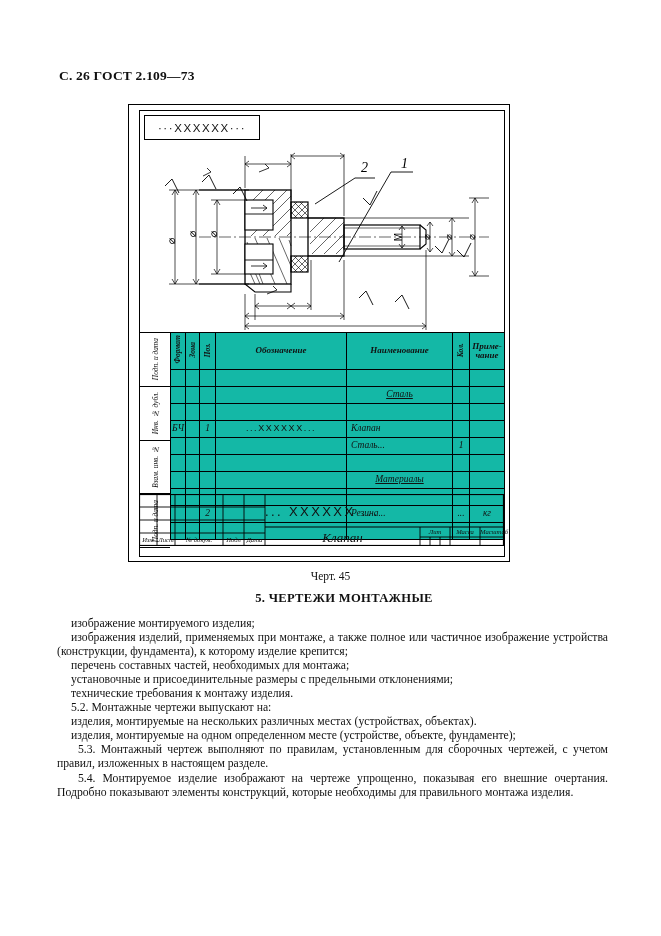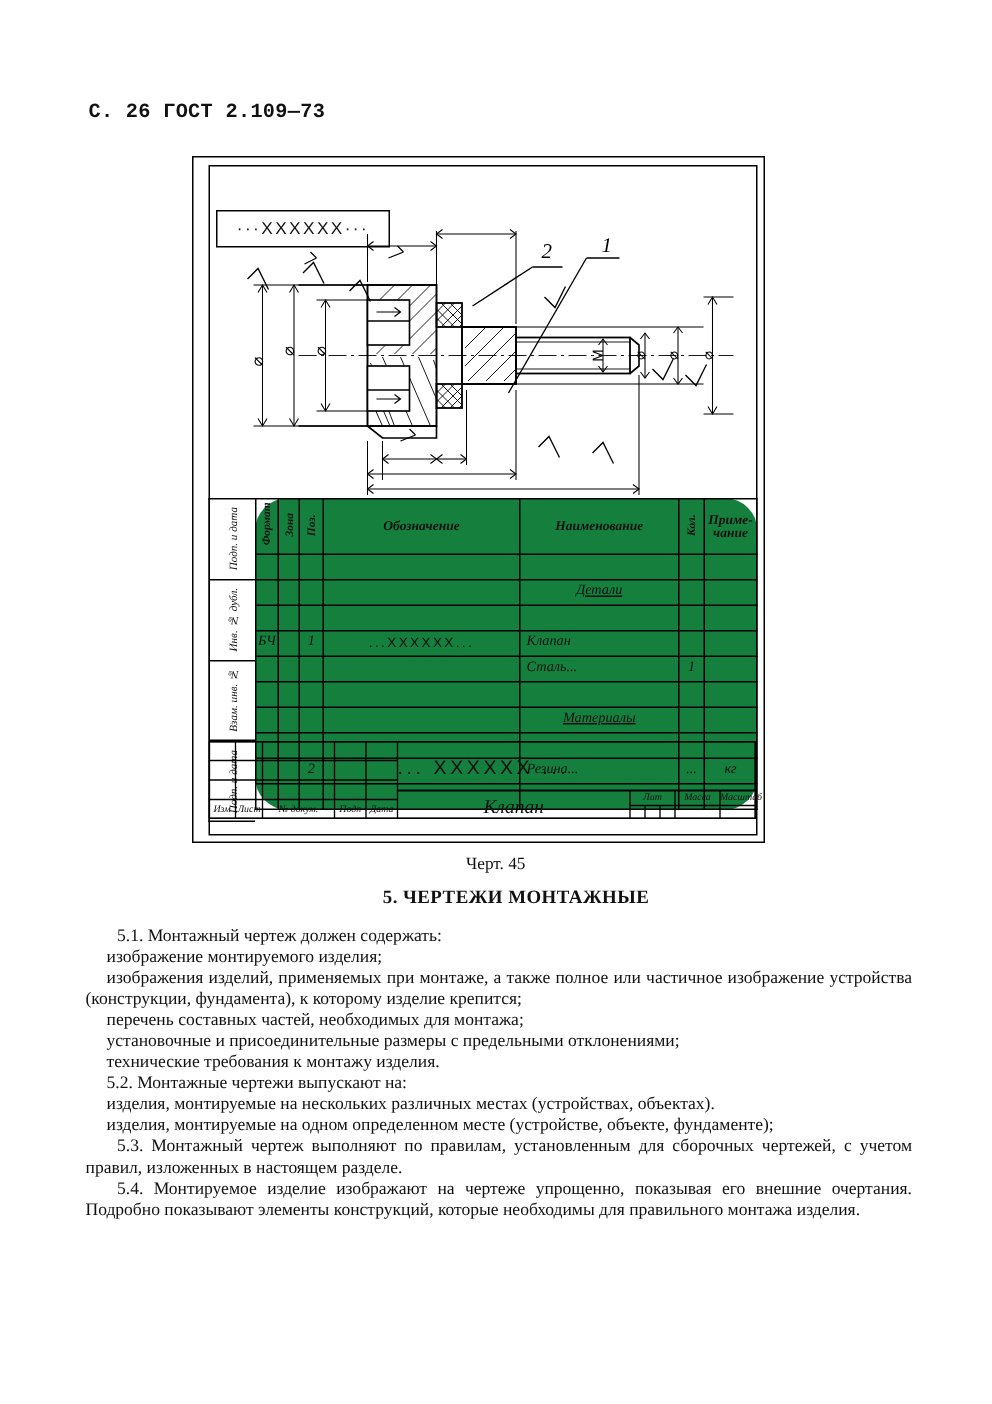--- a/index.html
+++ b/index.html
@@ -13,21 +13,21 @@
     color: #111111;
     position: relative;
     overflow: hidden;
   }
 
   
   .page-header {
     position: absolute;
     left: 59px;
     top: 68px;
-    font-family: Liberation Mono, monospace;
+    font-family: Liberation Serif, serif;
     font-weight: bold;
     font-size: 13.5px;
     letter-spacing: 0.2px;
     white-space: nowrap;
   }
 
   
   .figure-wrap {
     position: absolute;
     left: 128px;
@@ -58,36 +58,34 @@
     width: 116px;
     height: 25px;
     border: 1.2px solid #000;
     display: flex;
     align-items: center;
     justify-content: center;
     font-family: "Liberation Sans", sans-serif;
     font-size: 11.5px;
     letter-spacing: 1.6px;
     background: #fff;
-    margin-top: 25px;
   }
 
   
   .draw-svg { position: absolute; left: 11px; top: 38px; }
 
   
   .spec-table {
     position: absolute;
     left: 42px;
     top: 228px;
     width: 334px;
     border-collapse: collapse;
-    background: #15803d;
+    background: #14b8a6;
     table-layout: fixed;
-    border-radius: 22px;
   }
   .spec-table td, .spec-table th {
     border: 0.9px solid #000;
     padding: 0;
     height: 17px;
     font-family: "Liberation Serif", serif;
     font-style: italic;
     font-size: 9.5px;
     text-align: center;
     vertical-align: middle;
@@ -442,21 +440,21 @@
           <td class="c-desig"></td>
           <td class="c-name"></td>
           <td class="c-qty"></td>
           <td class="c-note"></td>
         </tr>
         <tr>
           <td class="c-format"></td>
           <td class="c-zone"></td>
           <td class="c-pos"></td>
           <td class="c-desig"></td>
-          <td class="c-name"><span class="sect">Детали</span></td>
+          <td class="c-name"><span class="sect">Сталь</span></td>
           <td class="c-qty"></td>
           <td class="c-note"></td>
         </tr>
         <tr>
           <td class="c-format"></td>
           <td class="c-zone"></td>
           <td class="c-pos"></td>
           <td class="c-desig"></td>
           <td class="c-name"></td>
           <td class="c-qty"></td>
@@ -568,21 +566,20 @@
     <div class="stamp-lbl" style="left:311px; top:35px; width:30px;">Масса</div>
     <div class="stamp-lbl" style="left:341px; top:35px; width:24px;">Масштаб</div>
   </div>
 </div>
 
 <div class="fig-caption">Черт. 45</div>
 
 <div class="section-heading">5. ЧЕРТЕЖИ МОНТАЖНЫЕ</div>
 
 <div class="body-copy">
-    <p class="ind">5.1. Монтажный чертеж должен содержать:</p>
     <p class="hang">изображение монтируемого изделия;</p>
     <p class="hang">изображения изделий, применяемых при монтаже, а также полное или частичное изображение устройства (конструкции, фундамента), к которому изделие крепится;</p>
     <p class="hang">перечень составных частей, необходимых для монтажа;</p>
     <p class="hang">установочные и присоединительные размеры с предельными отклонениями;</p>
     <p class="hang">технические требования к монтажу изделия.</p>
     <p class="hang">5.2. Монтажные чертежи выпускают на:</p>
     <p class="hang">изделия, монтируемые на нескольких различных местах (устройствах, объектах).</p>
     <p class="hang">изделия, монтируемые на одном определенном месте (устройстве, объекте, фундаменте);</p>
     <p class="ind">5.3. Монтажный чертеж выполняют по правилам, установленным для сборочных чертежей, с учетом правил, изложенных в настоящем разделе.</p>
     <p class="ind">5.4. Монтируемое изделие изображают на чертеже упрощенно, показывая его внешние очертания. Подробно показывают элементы конструкций, которые необходимы для правильного монтажа изделия.</p>

